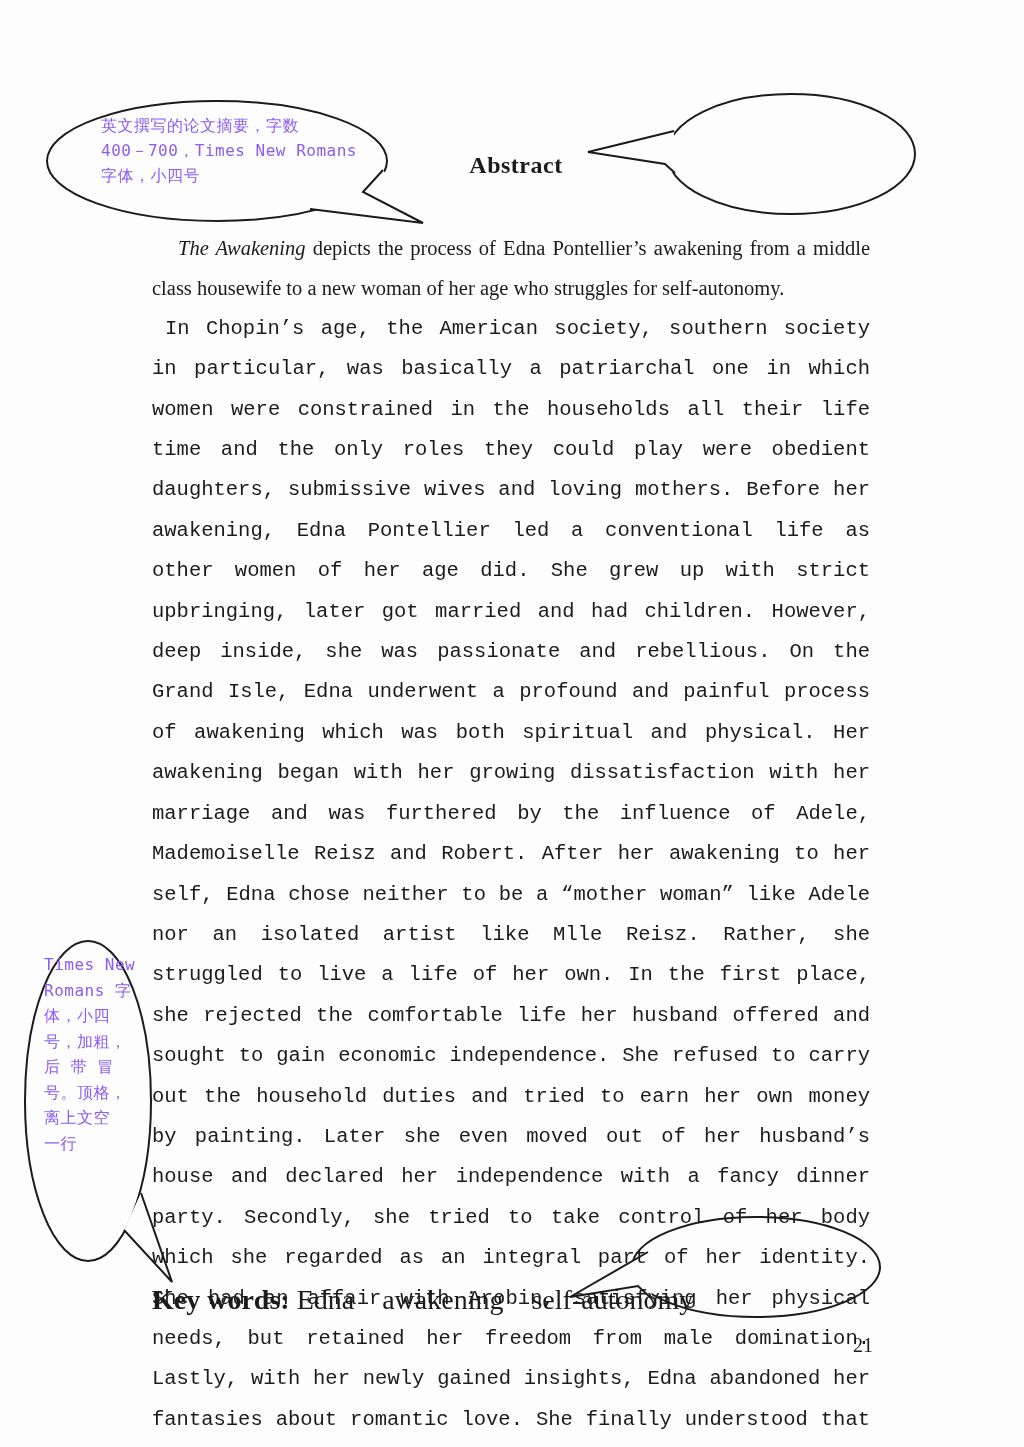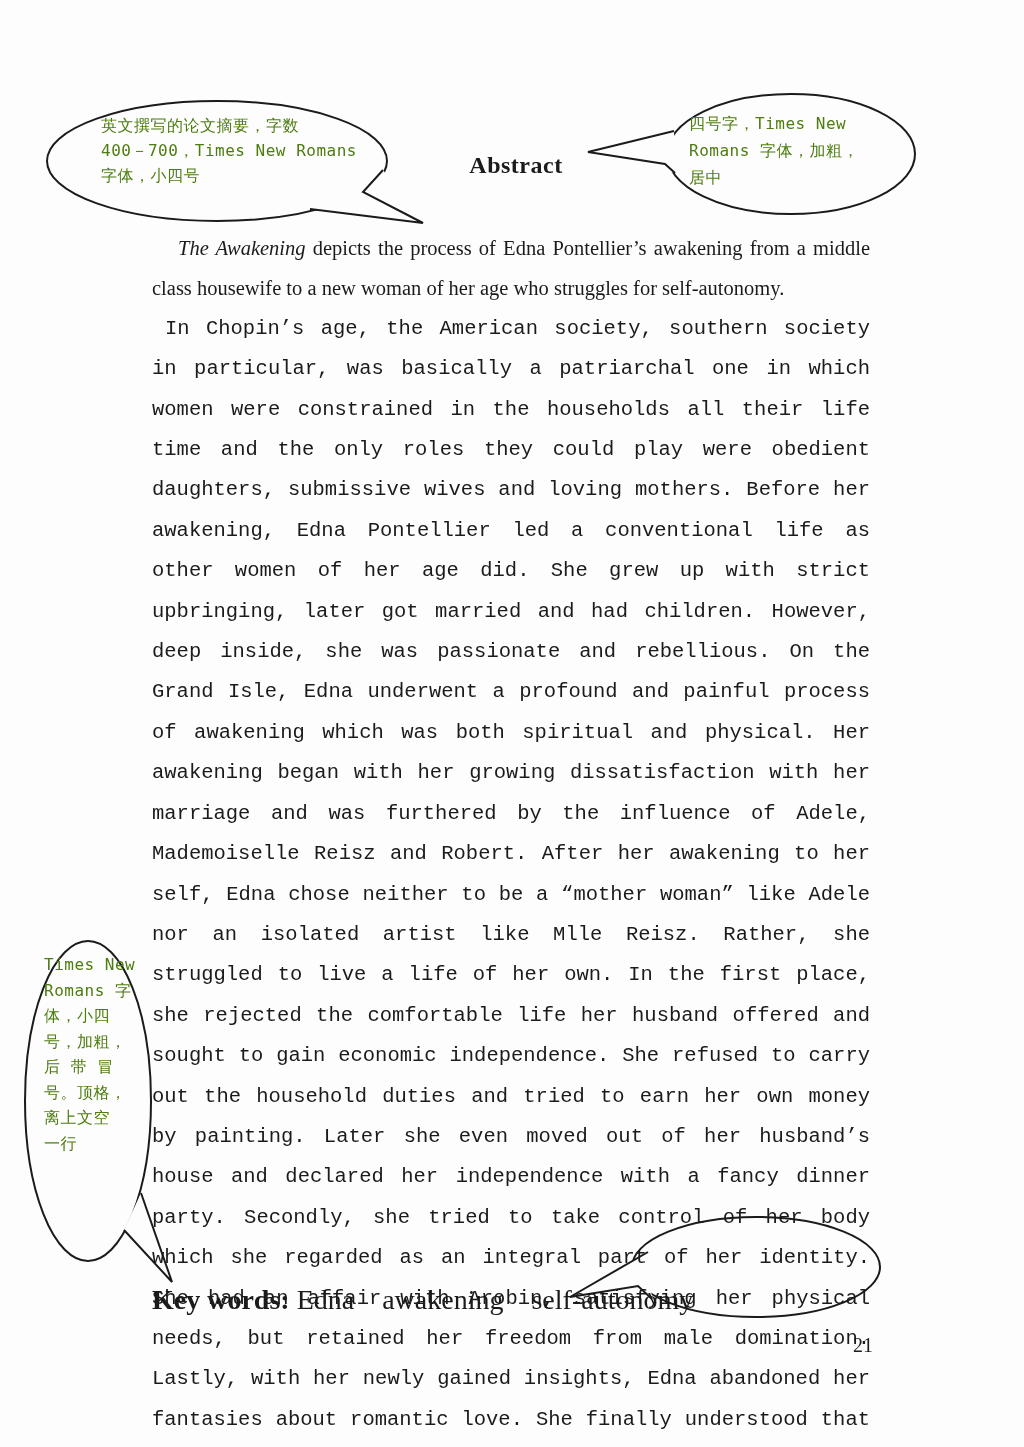--- a/index.html
+++ b/index.html
@@ -18,21 +18,21 @@
   }
   .callout-layer ellipse, .callout-layer .tail-outline{
     fill:#fdfdfd;stroke:#1b1b1b;stroke-width:2;
   }
   .callout-layer .tail-mask{fill:#fdfdfd;stroke:none;}
   .callout-layer .tail-outline{fill:none;stroke-linejoin:miter;}
   .callout-text{
     position:absolute;
     font-family:"DejaVu Sans Mono", monospace;
     font-size:16px;
-    color:#4d7c0f;
+    color:#8b5cf6;
     white-space:pre-line;
     line-height:25px;
     letter-spacing:0.5px;
   }
   .doc-title{
     position:absolute;left:4px;top:136px;width:100%;
     text-align:center;
     font-size:24px;font-weight:bold;
     letter-spacing:0.5px;
   }
@@ -85,23 +85,20 @@
       <ellipse cx="756" cy="1267" rx="124" ry="50"></ellipse>
       <path class="tail-mask" d="M 648 1252 L 570 1297 L 652 1299 Z"></path>
       <path class="tail-outline" d="M 648 1252 L 570 1297 L 638 1286 L 652 1299"></path>
     </g>
   </svg>
 
   <div class="callout-text" style="left:101px;top:113px;width:268px;">英文撰写的论文摘要，字数
 400－700，Times New Romans
 字体，小四号</div>
 
-  <div class="callout-text" style="left:689px;top:110px;width:220px;line-height:27px;">四号字，Times New
-Romans 字体，加粗，
-居中</div>
 
   <div class="callout-text" style="left:44px;top:952px;width:118px;line-height:25.5px;">Times New
 Romans 字
 体，小四
 号，加粗，
 后 带 冒
 号。顶格，
 离上文空
 一行</div>
 

